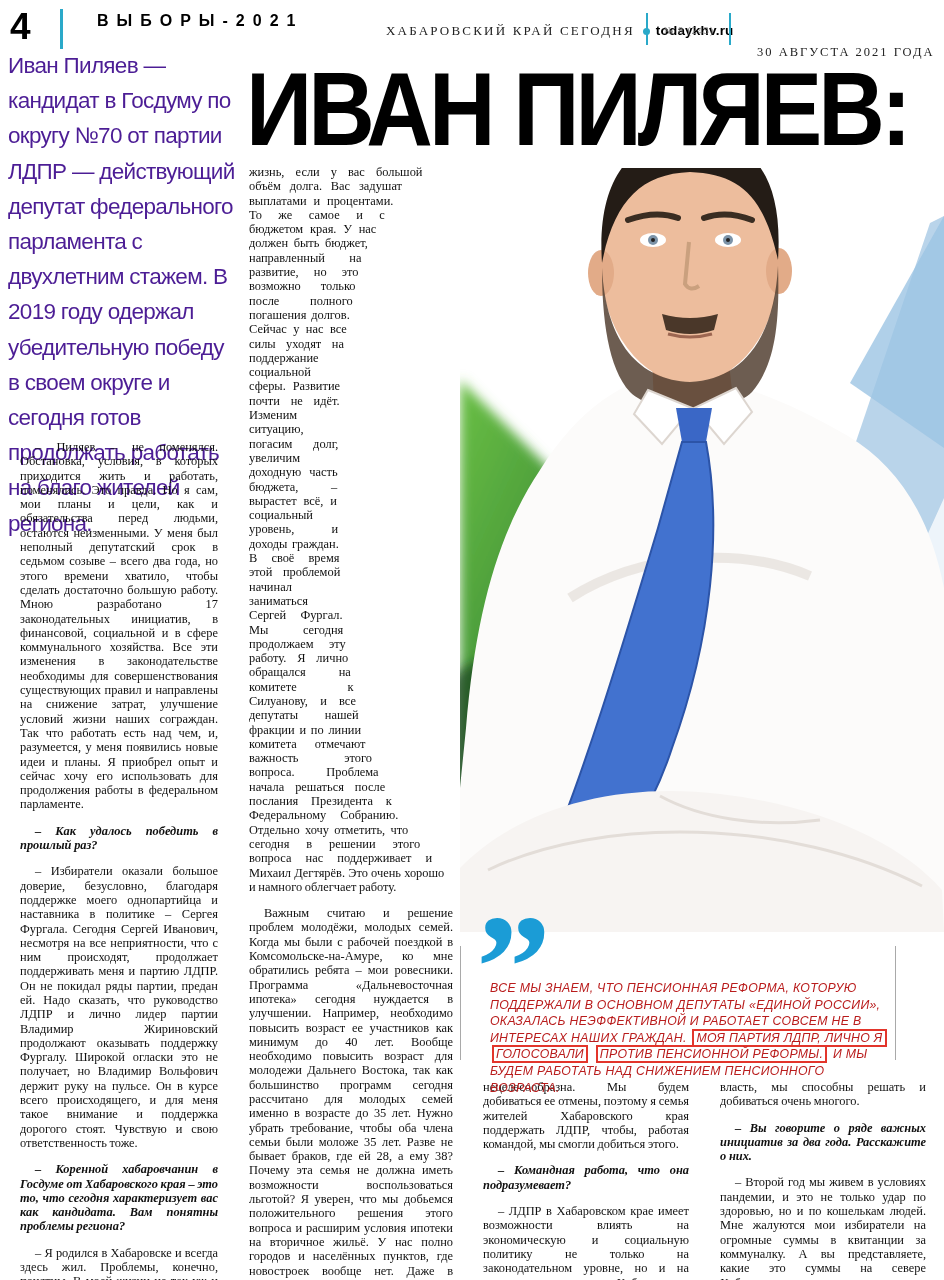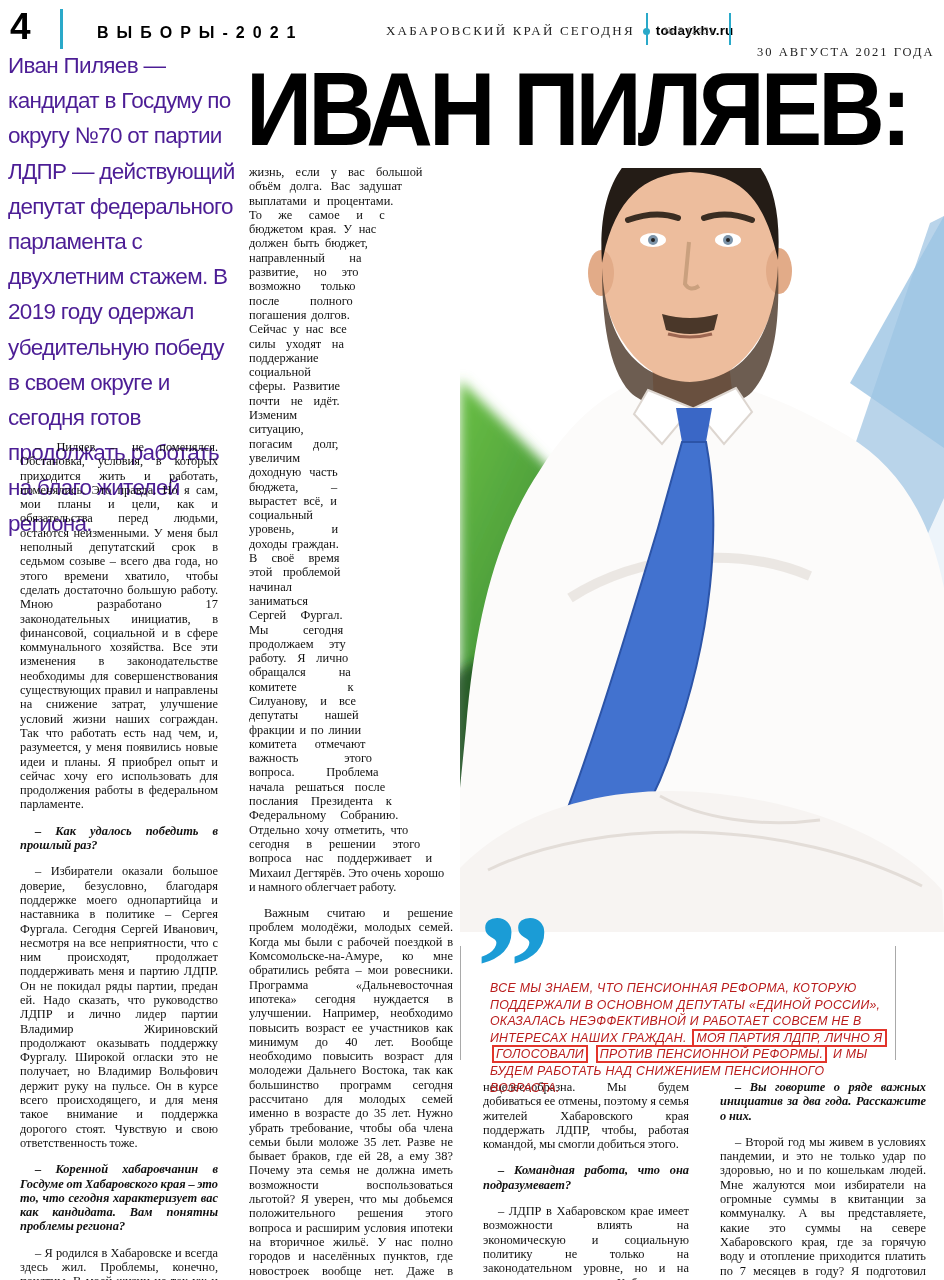--- a/index.html
+++ b/index.html
@@ -8,21 +8,21 @@
     background:#ffffff; font-family:"Liberation Serif", serif; color:#111;
   }
   
   .hdr { position:absolute; left:0; top:0; width:944px; height:56px; background:#fff; }
   .pagenum { position:absolute; left:10px; top:6px; font-family:"Liberation Sans",sans-serif;
              font-weight:bold; font-size:37px; letter-spacing:-1px; color:#000; }
   .vbar { position:absolute; background:#2aa9c9; width:3px; }
   .vbar.b1 { left:60px; top:9px; height:40px; }
   .vbar.b2 { left:646px; top:13px; height:32px; width:2px; }
   .vbar.b3 { left:729px; top:13px; height:32px; width:2px; }
-  .section-title { position:absolute; left:97px; top:24px; font-family:"Liberation Sans",sans-serif;
+  .section-title { position:absolute; left:97px; top:12px; font-family:"Liberation Sans",sans-serif;
                    font-weight:bold; font-size:16px; letter-spacing:8px; color:#000; }
   .masthead { position:absolute; left:386px; top:23px; font-size:13px; letter-spacing:2.2px; color:#222; white-space:nowrap; }
   .dot { display:inline-block; width:7px; height:7px; border-radius:50%; background:#2aa9c9;
          margin:0 6px 1px 8px; vertical-align:middle; }
   .site { font-family:"Liberation Sans",sans-serif; font-weight:bold; font-size:13.5px;
           letter-spacing:0.2px; color:#000; text-decoration:none; }
   .issue { position:absolute; left:664px; top:25px; font-size:10px; letter-spacing:1px; color:#737373; }
   .date  { position:absolute; left:757px; top:25px; font-size:12.5px; letter-spacing:2px; color:#222;margin-top:20px; }
 
   
@@ -151,20 +151,21 @@
   <p class="a">– Все мы знаем, что пенсионная реформа, которую поддержали в основном депутаты «Единой России», оказалась неэффективной и работает совсем не в интересах наших граждан. Моя партия ЛДПР, лично я голосовали против пенсионной реформы. И мы будем работать над снижением пенсионного возраста. Мы сразу обозначили позицию, что мы против пенсионной реформы. Мы вносили инициативы о возврате индексации пенсий работающих пенсионеров, об увеличении максимальной пенсии, возврате дальневосточной надбавки к пенсиям граждан, проживающих в южных районах Дальнего Востока, в этом заложена наша позиция по возврату пенсионного возраста. Эта реформа экономически</p>
 </div>
 
 <div id="col3" class="col">
   <p class="cont">нецелесообразна. Мы будем добиваться ее отмены, поэтому я семья жителей Хабаровского края поддержать ЛДПР, чтобы, работая командой, мы смогли добиться этого.</p>
   <p class="q">– Командная работа, что она подразумевает?</p>
   <p class="a">– ЛДПР в Хабаровском крае имеет возможности влиять на экономическую и социальную политику не только на законодательном уровне, но и на уровне органов власти Хабаровского края. Необходимо это уверенное лидерство сохранить. В одной связке – законодательная и исполнительная</p>
 </div>
 
 <div id="col4" class="col">
+  <p class="cont">власть, мы способны решать и добиваться очень многого.</p>
   <p class="q">– Вы говорите о ряде важных инициатив за два года. Расскажите о них.</p>
   <p class="a">– Второй год мы живем в условиях пандемии, и это не только удар по здоровью, но и по кошелькам людей. Мне жалуются мои избиратели на огромные суммы в квитанции за коммуналку. А вы представляете, какие это суммы на севере Хабаровского края, где за горячую воду и отопление приходится платить по 7 месяцев в году? Я подготовил изменения в законодательство для отмены оплаты коммуналки тем, кто</p>
 </div>
 
 <div class="pullquote">
   <div class="pq-rule l"></div>
   <div class="pq-rule r"></div>
   <div class="pq-mark">”</div>
   <div class="pq-text">
     <span>ВСЕ МЫ ЗНАЕМ, ЧТО ПЕНСИОННАЯ РЕФОРМА, КОТОРУЮ ПОДДЕРЖАЛИ В ОСНОВНОМ ДЕПУТАТЫ «ЕДИНОЙ РОССИИ», ОКАЗАЛАСЬ НЕЭФФЕКТИВНОЙ И РАБОТАЕТ СОВСЕМ НЕ В ИНТЕРЕСАХ НАШИХ ГРАЖДАН.</span>

